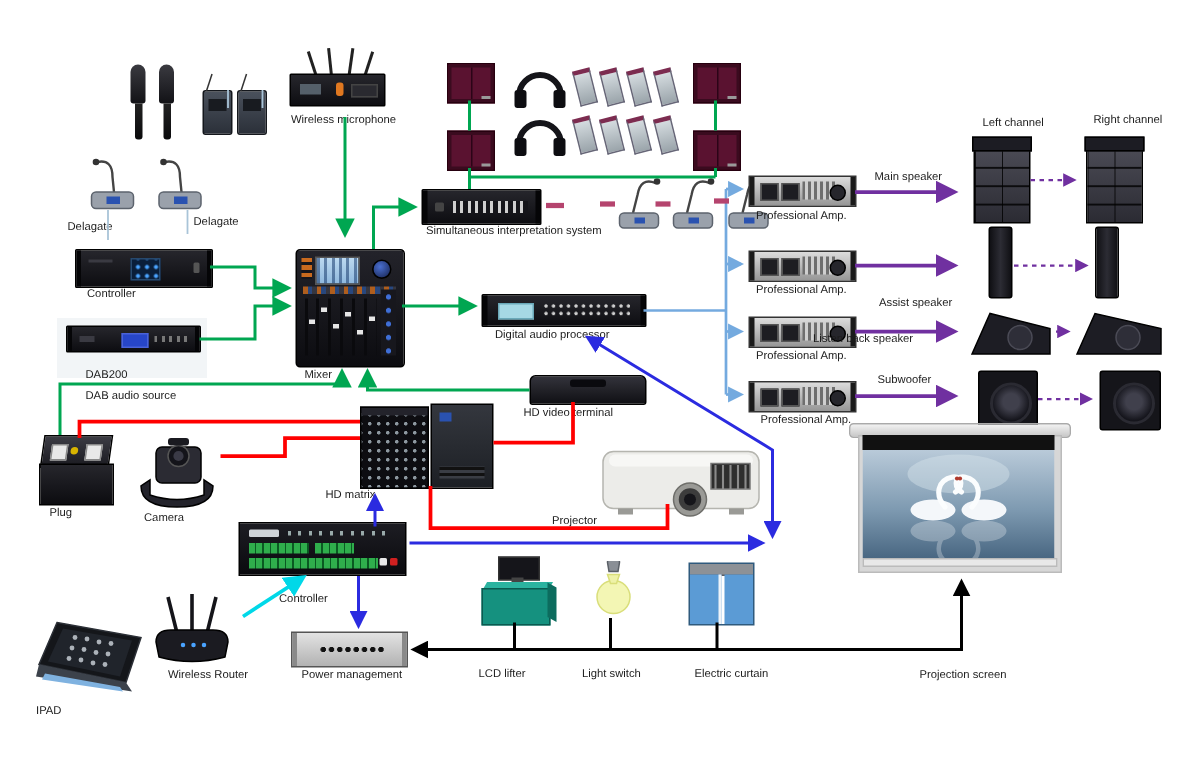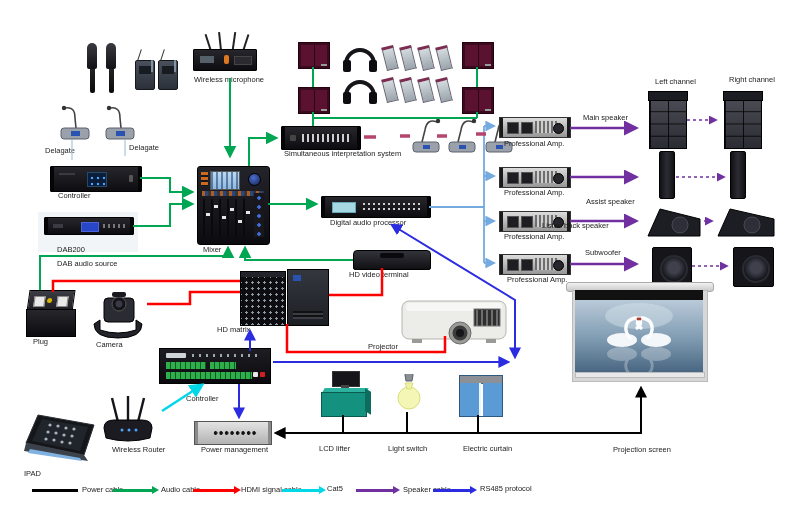--- a/index.html
+++ b/index.html
@@ -419,34 +419,20 @@
   </svg>
   <div class="lbl" style="left:388px;top:445px;">Light switch</div>
 
   <div class="abs" style="left:459px;top:375px;width:42px;height:40px;border:1px solid #2f5a7d;">
     <div class="abs" style="left:0;top:0;width:42px;height:7px;background:#8d9196;border-bottom:1px solid #5a5f66;"></div>
     <div class="abs" style="left:0;top:7px;width:19px;height:33px;background:#5b9bd5;border-right:2px solid #eef3f8;"></div>
     <div class="abs" style="right:0;top:7px;width:19px;height:33px;background:#5b9bd5;"></div>
   </div>
   <div class="lbl" style="left:463px;top:445px;">Electric curtain</div>
 
-  <div class="abs" style="left:0;top:480px;width:798px;height:24px;">
-    <div class="sw sw-power" style="left:32px;top:9px;width:46px;"></div>
-    <div class="lbl" style="left:82px;top:6px;">Power cable</div>
-    <div class="sw arr sw-audio" style="left:113px;top:9px;width:42px;"></div>
-    <div class="lbl" style="left:161px;top:6px;">Audio cable</div>
-    <div class="sw arr sw-hdmi" style="left:193px;top:9px;width:44px;"></div>
-    <div class="lbl" style="left:241px;top:6px;">HDMI signal cable</div>
-    <div class="sw arr sw-cat5" style="left:282px;top:9px;width:40px;"></div>
-    <div class="lbl" style="left:327px;top:5px;">Cat5</div>
-    <div class="sw arr sw-speaker" style="left:356px;top:9px;width:40px;"></div>
-    <div class="lbl" style="left:403px;top:6px;">Speaker cable</div>
-    <div class="sw arr sw-rs485" style="left:433px;top:9px;width:40px;"></div>
-    <div class="lbl" style="left:480px;top:5px;">RS485 protocol</div>
-  </div>
 
   <svg id="cables">
     <defs>
       <marker id="mA" viewBox="0 0 10 10" refX="8" refY="5" markerWidth="6.5" markerHeight="6.5" orient="auto-start-reverse">
           <path d="M0,0L10,5L0,10z" class="mkA"></path>
         </marker>
       <marker id="mK" viewBox="0 0 10 10" refX="8" refY="5" markerWidth="6" markerHeight="6" orient="auto-start-reverse">
           <path d="M0,0L10,5L0,10z" class="mkK"></path>
         </marker>
       <marker id="mC" viewBox="0 0 10 10" refX="8" refY="5" markerWidth="6" markerHeight="6" orient="auto-start-reverse">

